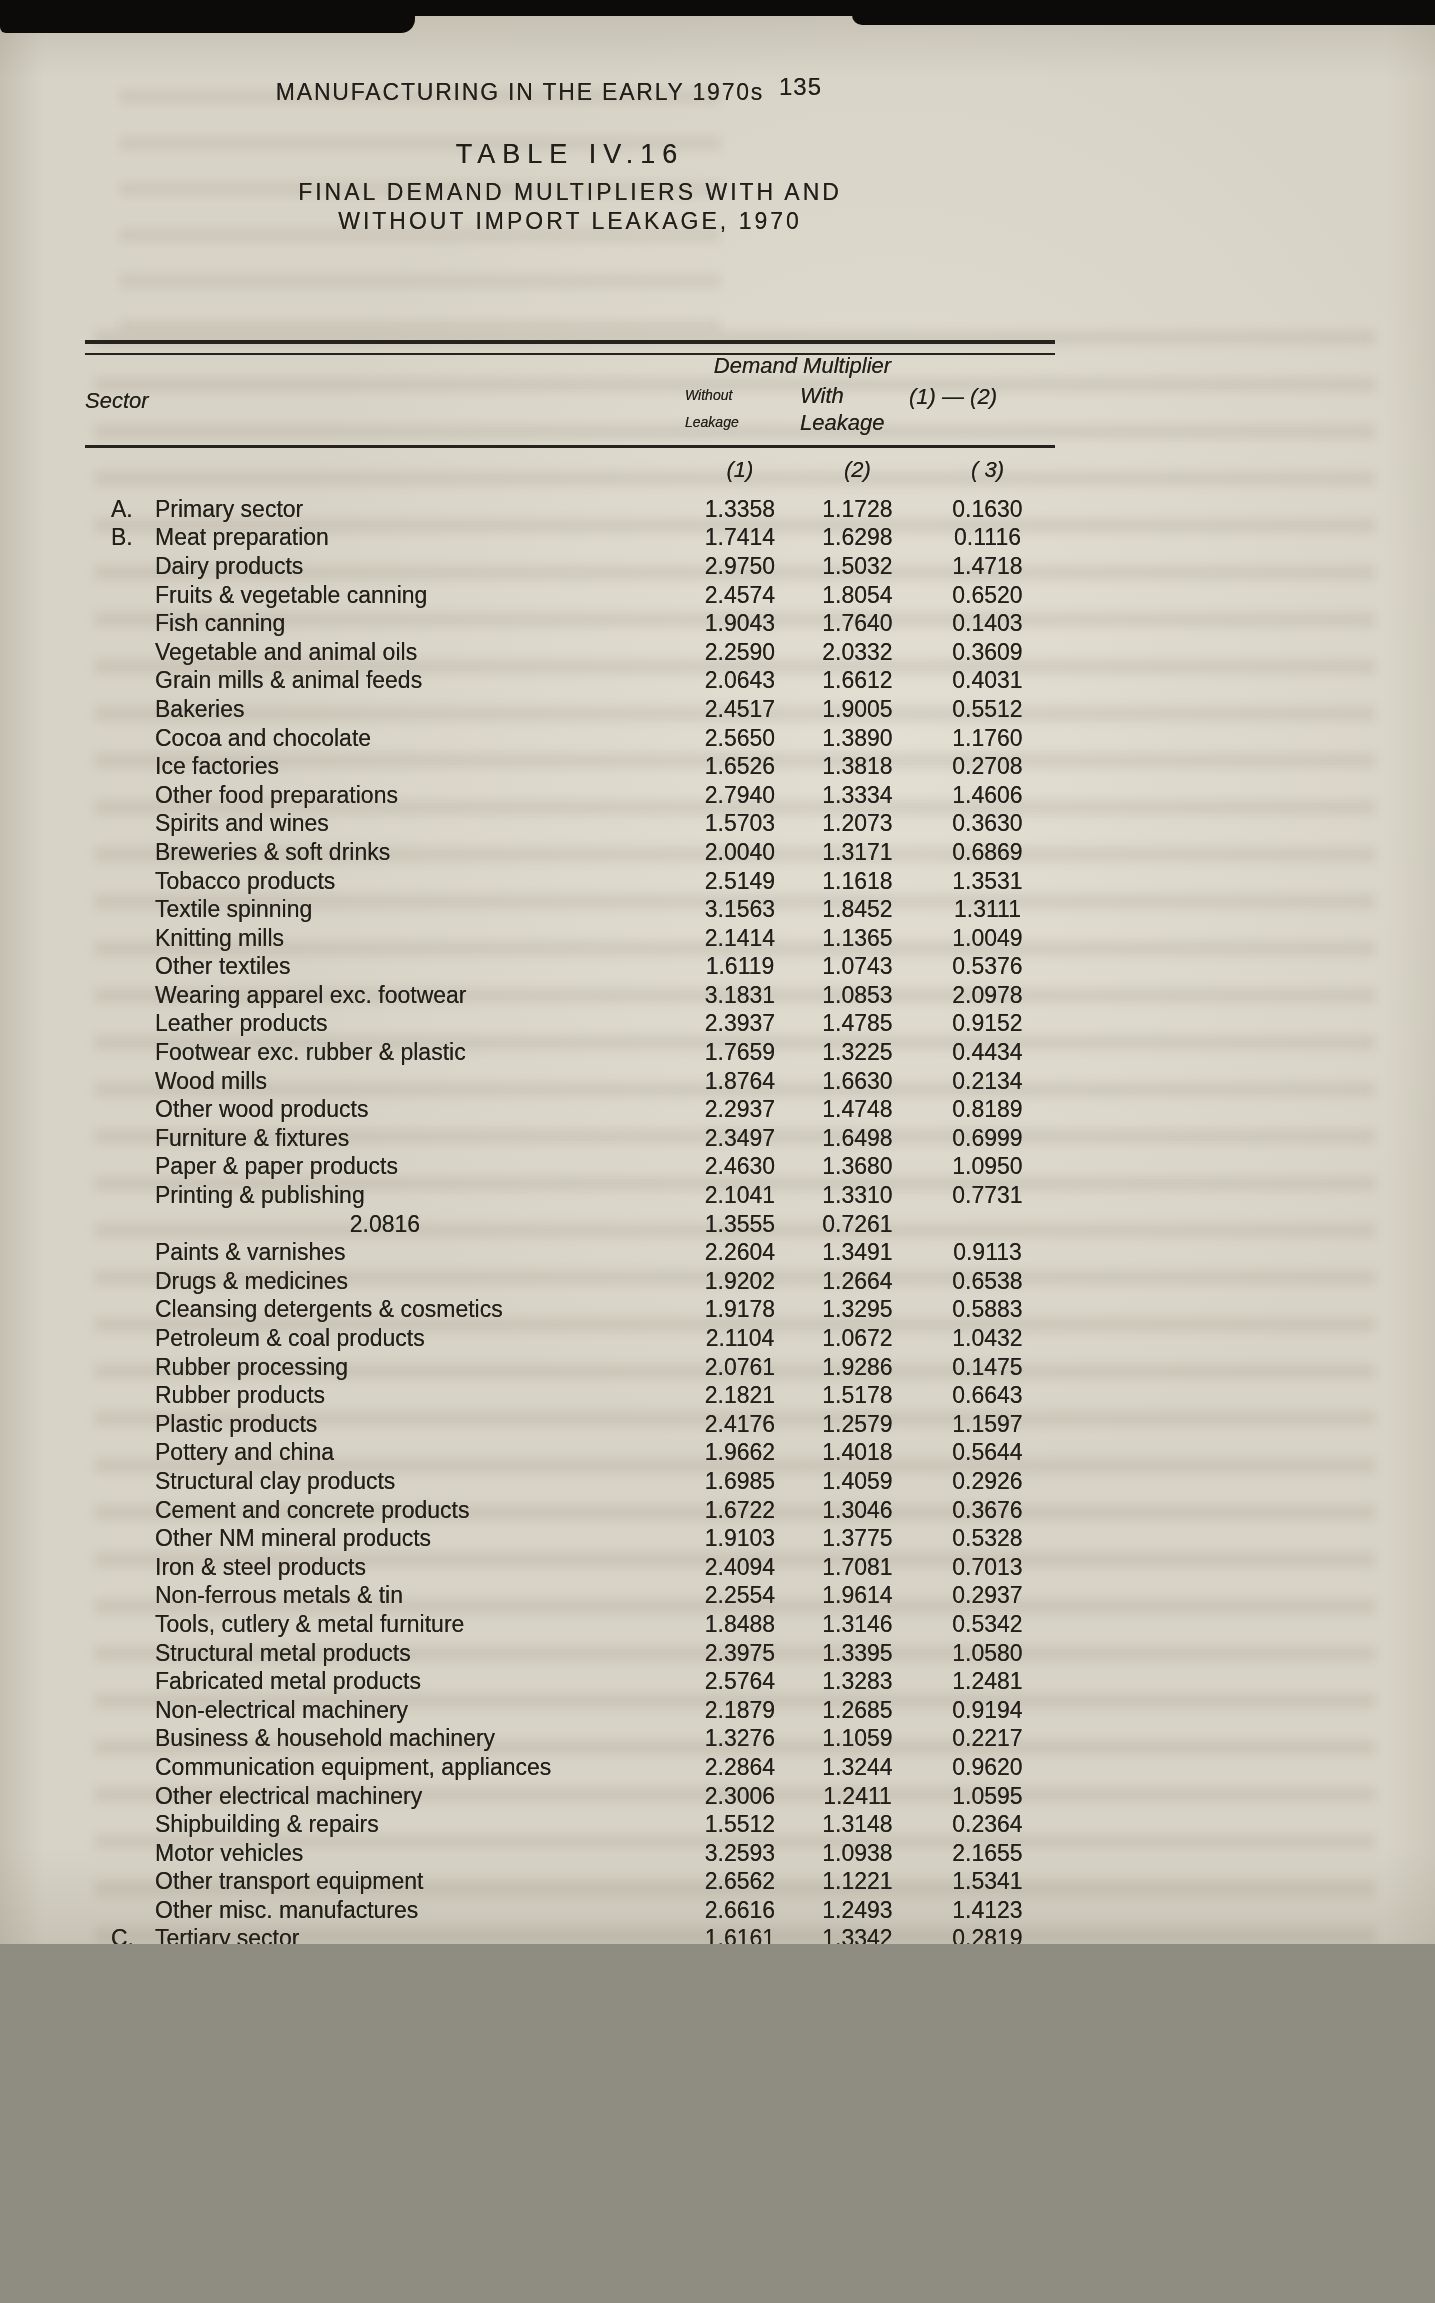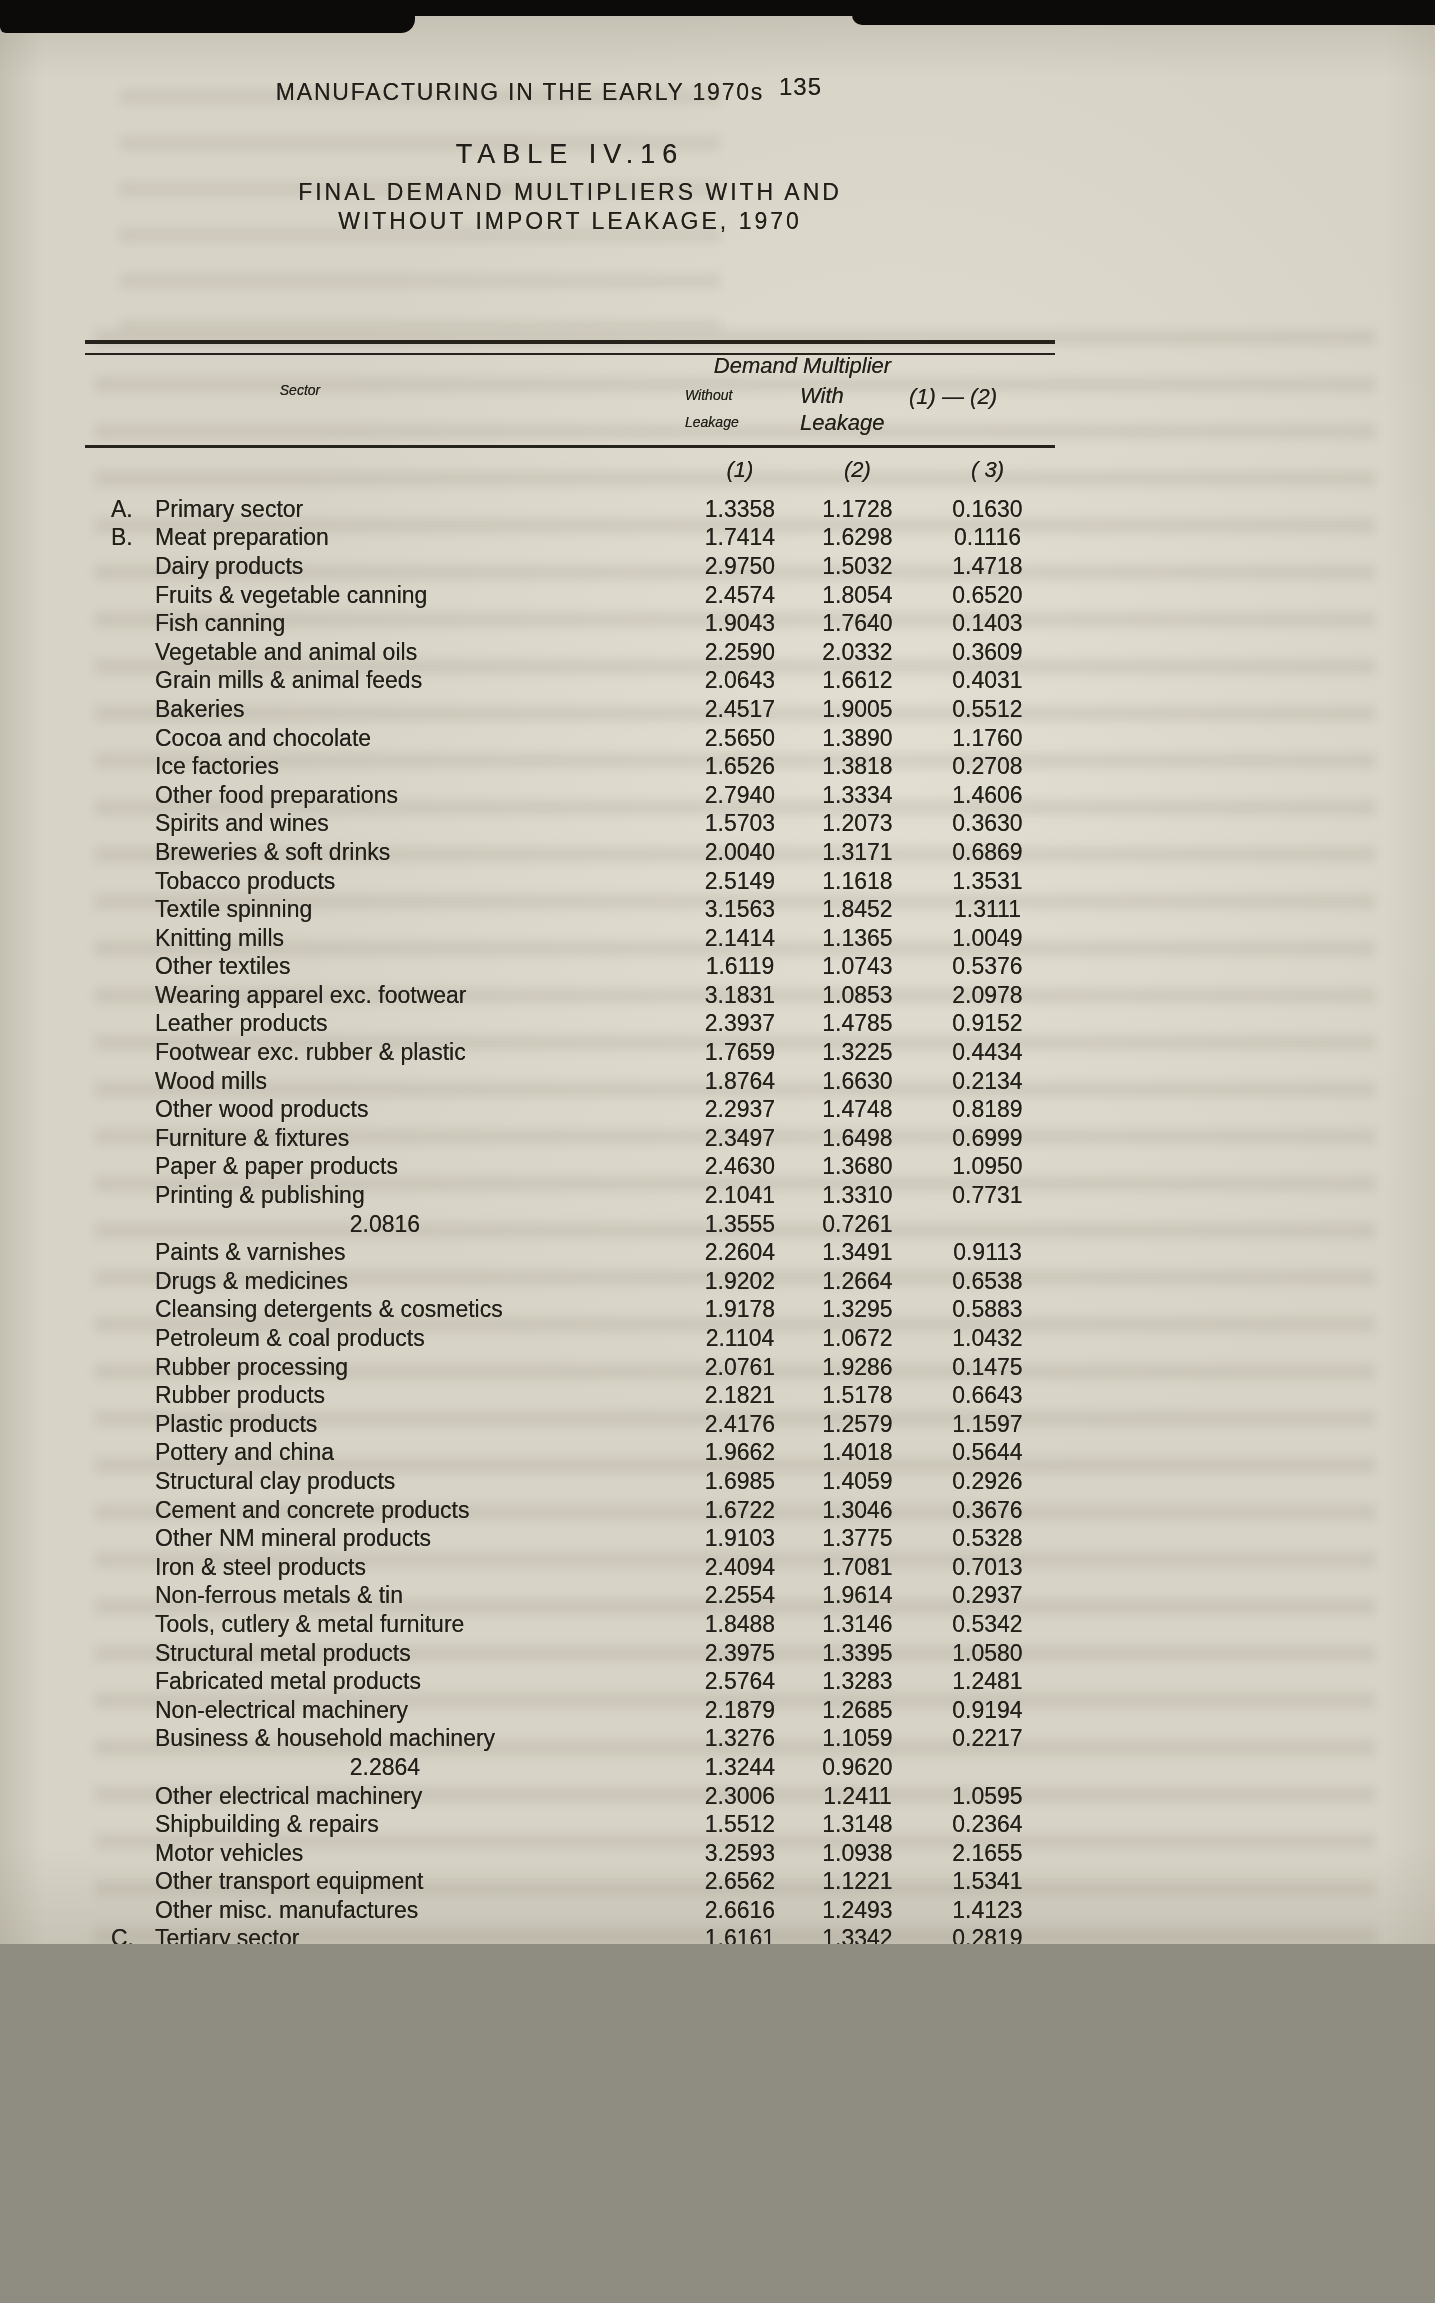--- a/index.html
+++ b/index.html
@@ -50,22 +50,22 @@
   .tbl-sub{position:absolute;left:85px;width:970px;text-align:center;
     font-size:23px;letter-spacing:3px;}
   .sub1{top:179px;} .sub2{top:208px;}
 
   .table{position:absolute;left:85px;top:340px;width:970px;}
   .thead{position:relative;height:155px;}
   .rule-double{position:absolute;left:0;top:0;width:100%;height:9px;
     border-top:4px solid #26231c;border-bottom:2px solid #26231c;}
   .h-demand{position:absolute;left:600px;top:13px;width:235px;text-align:center;
     font-style:italic;font-size:22px;}
-  .h-sector{position:absolute;left:0;top:42px;width:430px;text-align:center;
-    font-style:italic;font-size:14px;}
+  .h-sector{position:absolute;left:0;top:48px;width:430px;text-align:left;
+    font-style:italic;font-size:22px;}
   .h-col1{position:absolute;left:600px;top:42px;width:110px;text-align:left;
     font-style:italic;font-size:14px;line-height:27px;}
   .h-col2{position:absolute;left:715px;top:42px;width:120px;text-align:left;
     font-style:italic;font-size:22px;line-height:27px;}
   .h-col3{position:absolute;left:798px;top:44px;width:140px;text-align:center;
     font-style:italic;font-size:22px;}
   .rule-mid{position:absolute;left:0;top:105px;width:100%;border-top:3px solid #26231c;}
   .grid-cols{display:grid;grid-template-columns:600px 110px 125px 135px;}
   .colnums{position:absolute;left:0;top:117px;width:100%;
     font-style:italic;font-size:22px;}
@@ -504,20 +504,24 @@
         <div class="row grid-cols">
           <div class="cell sector">
             <span class="letter"></span>
             <span class="sname">Business &amp; household machinery</span>
           </div>
           <div class="cell num">1.3276</div>
           <div class="cell num">1.1059</div>
           <div class="cell num">0.2217</div>
         </div>
         <div class="row grid-cols">
+          <div class="cell sector">
+            <span class="letter"></span>
+            <span class="sname">Communication equipment, appliances</span>
+          </div>
           <div class="cell num">2.2864</div>
           <div class="cell num">1.3244</div>
           <div class="cell num">0.9620</div>
         </div>
         <div class="row grid-cols">
           <div class="cell sector">
             <span class="letter"></span>
             <span class="sname">Other electrical machinery</span>
           </div>
           <div class="cell num">2.3006</div>

